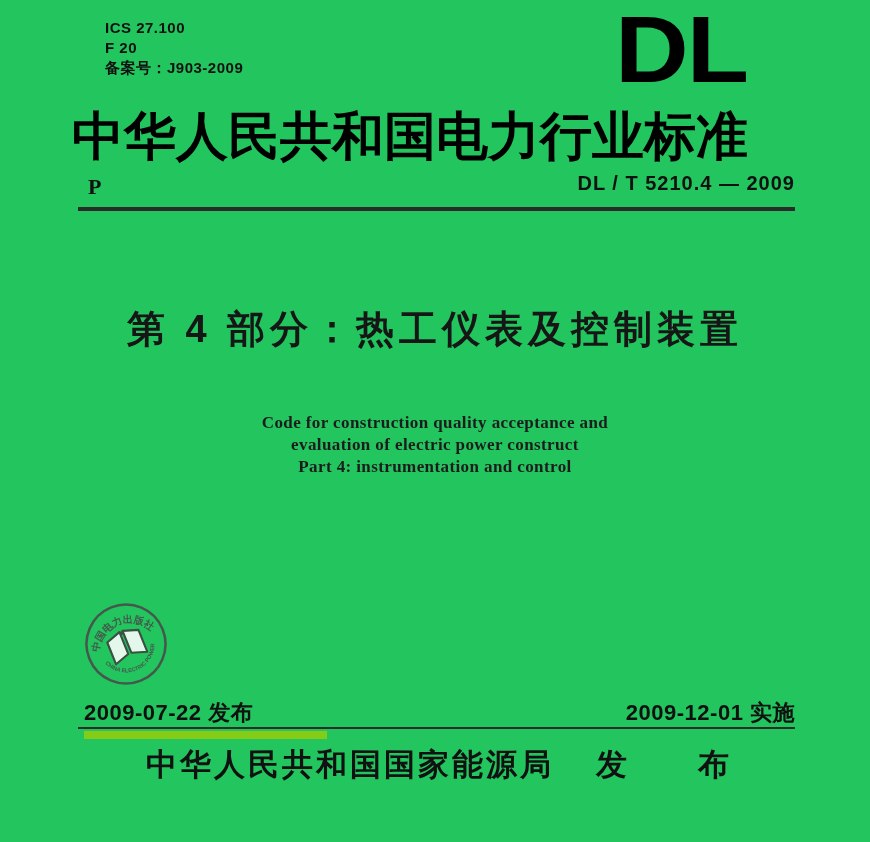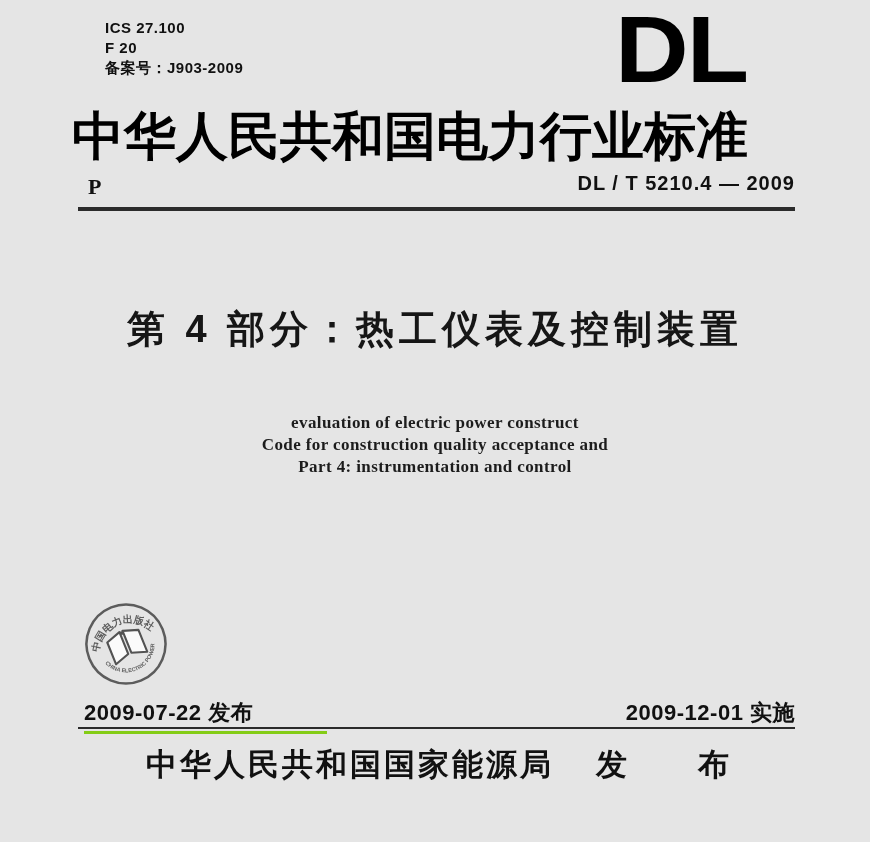--- a/index.html
+++ b/index.html
@@ -4,21 +4,21 @@
 <style>
   html,body{margin:0;padding:0;}
   body{
     width:870px;height:842px;
     background:#ffffff;
     font-family:"Liberation Sans", sans-serif;
     color:#1a1a1a;
     overflow:hidden;
     position:relative;
   }
-  .page{position:absolute;inset:0;background:#e5e5e5;}
+  .page{position:absolute;inset:0;background:#22c55e;}
 
   
   .meta{
     position:absolute;left:105px;top:18px;
     font-size:15px;font-weight:bold;line-height:20px;
     letter-spacing:0.5px;color:#111;
   }
 
   
   .dl-logo{
@@ -80,21 +80,21 @@
     transform:rotate(-22deg);
     opacity:0.88;
   }
 
   
   .date-row{
     position:absolute;left:78px;top:698px;width:717px;height:26px;
     font-size:22px;font-weight:bold;color:#111;
   }
   .date-issue{position:absolute;left:6px;top:0;letter-spacing:0.5px;
-    border-bottom:3px solid #84cc16;padding-bottom:3px;padding-right:74px;}
+    border-bottom:8px solid #84cc16;padding-bottom:3px;padding-right:74px;}
   .date-impl{position:absolute;right:0;top:0;letter-spacing:0.5px;}
   .rule-dates{
     position:absolute;left:78px;top:727px;width:717px;height:2px;
     background:#2b2b2b;
   }
 
   
   .publisher-row{
     position:absolute;left:0;top:744px;width:870px;
     display:flex;justify-content:center;align-items:baseline;gap:42px;
@@ -123,22 +123,22 @@
     <span class="std-code">DL / T 5210.4 — 2009</span>
   </div>
 
   <div class="rule-thick"></div>
 
   <div class="main-title">
     <div>第 4 部分：热工仪表及控制装置</div>
   </div>
 
   <div class="en-title">
+    <div>Code for construction quality acceptance and</div>
     <div>evaluation of electric power construct</div>
-    <div>Code for construction quality acceptance and</div>
     <div>Part 4: instrumentation and control</div>
   </div>
 
   <div class="seal">
     <svg viewBox="0 0 100 100" width="84" height="84">
       <defs>
         <path id="sealTopArc" d="M 14,54 A 37,37 0 0 1 86,54"></path>
         <path id="sealBottomArc" d="M 17,58 A 34,34 0 0 0 83,58"></path>
       </defs>
       <circle cx="50" cy="50" r="47" fill="none" stroke="#4a4a4a" stroke-width="3"></circle>

